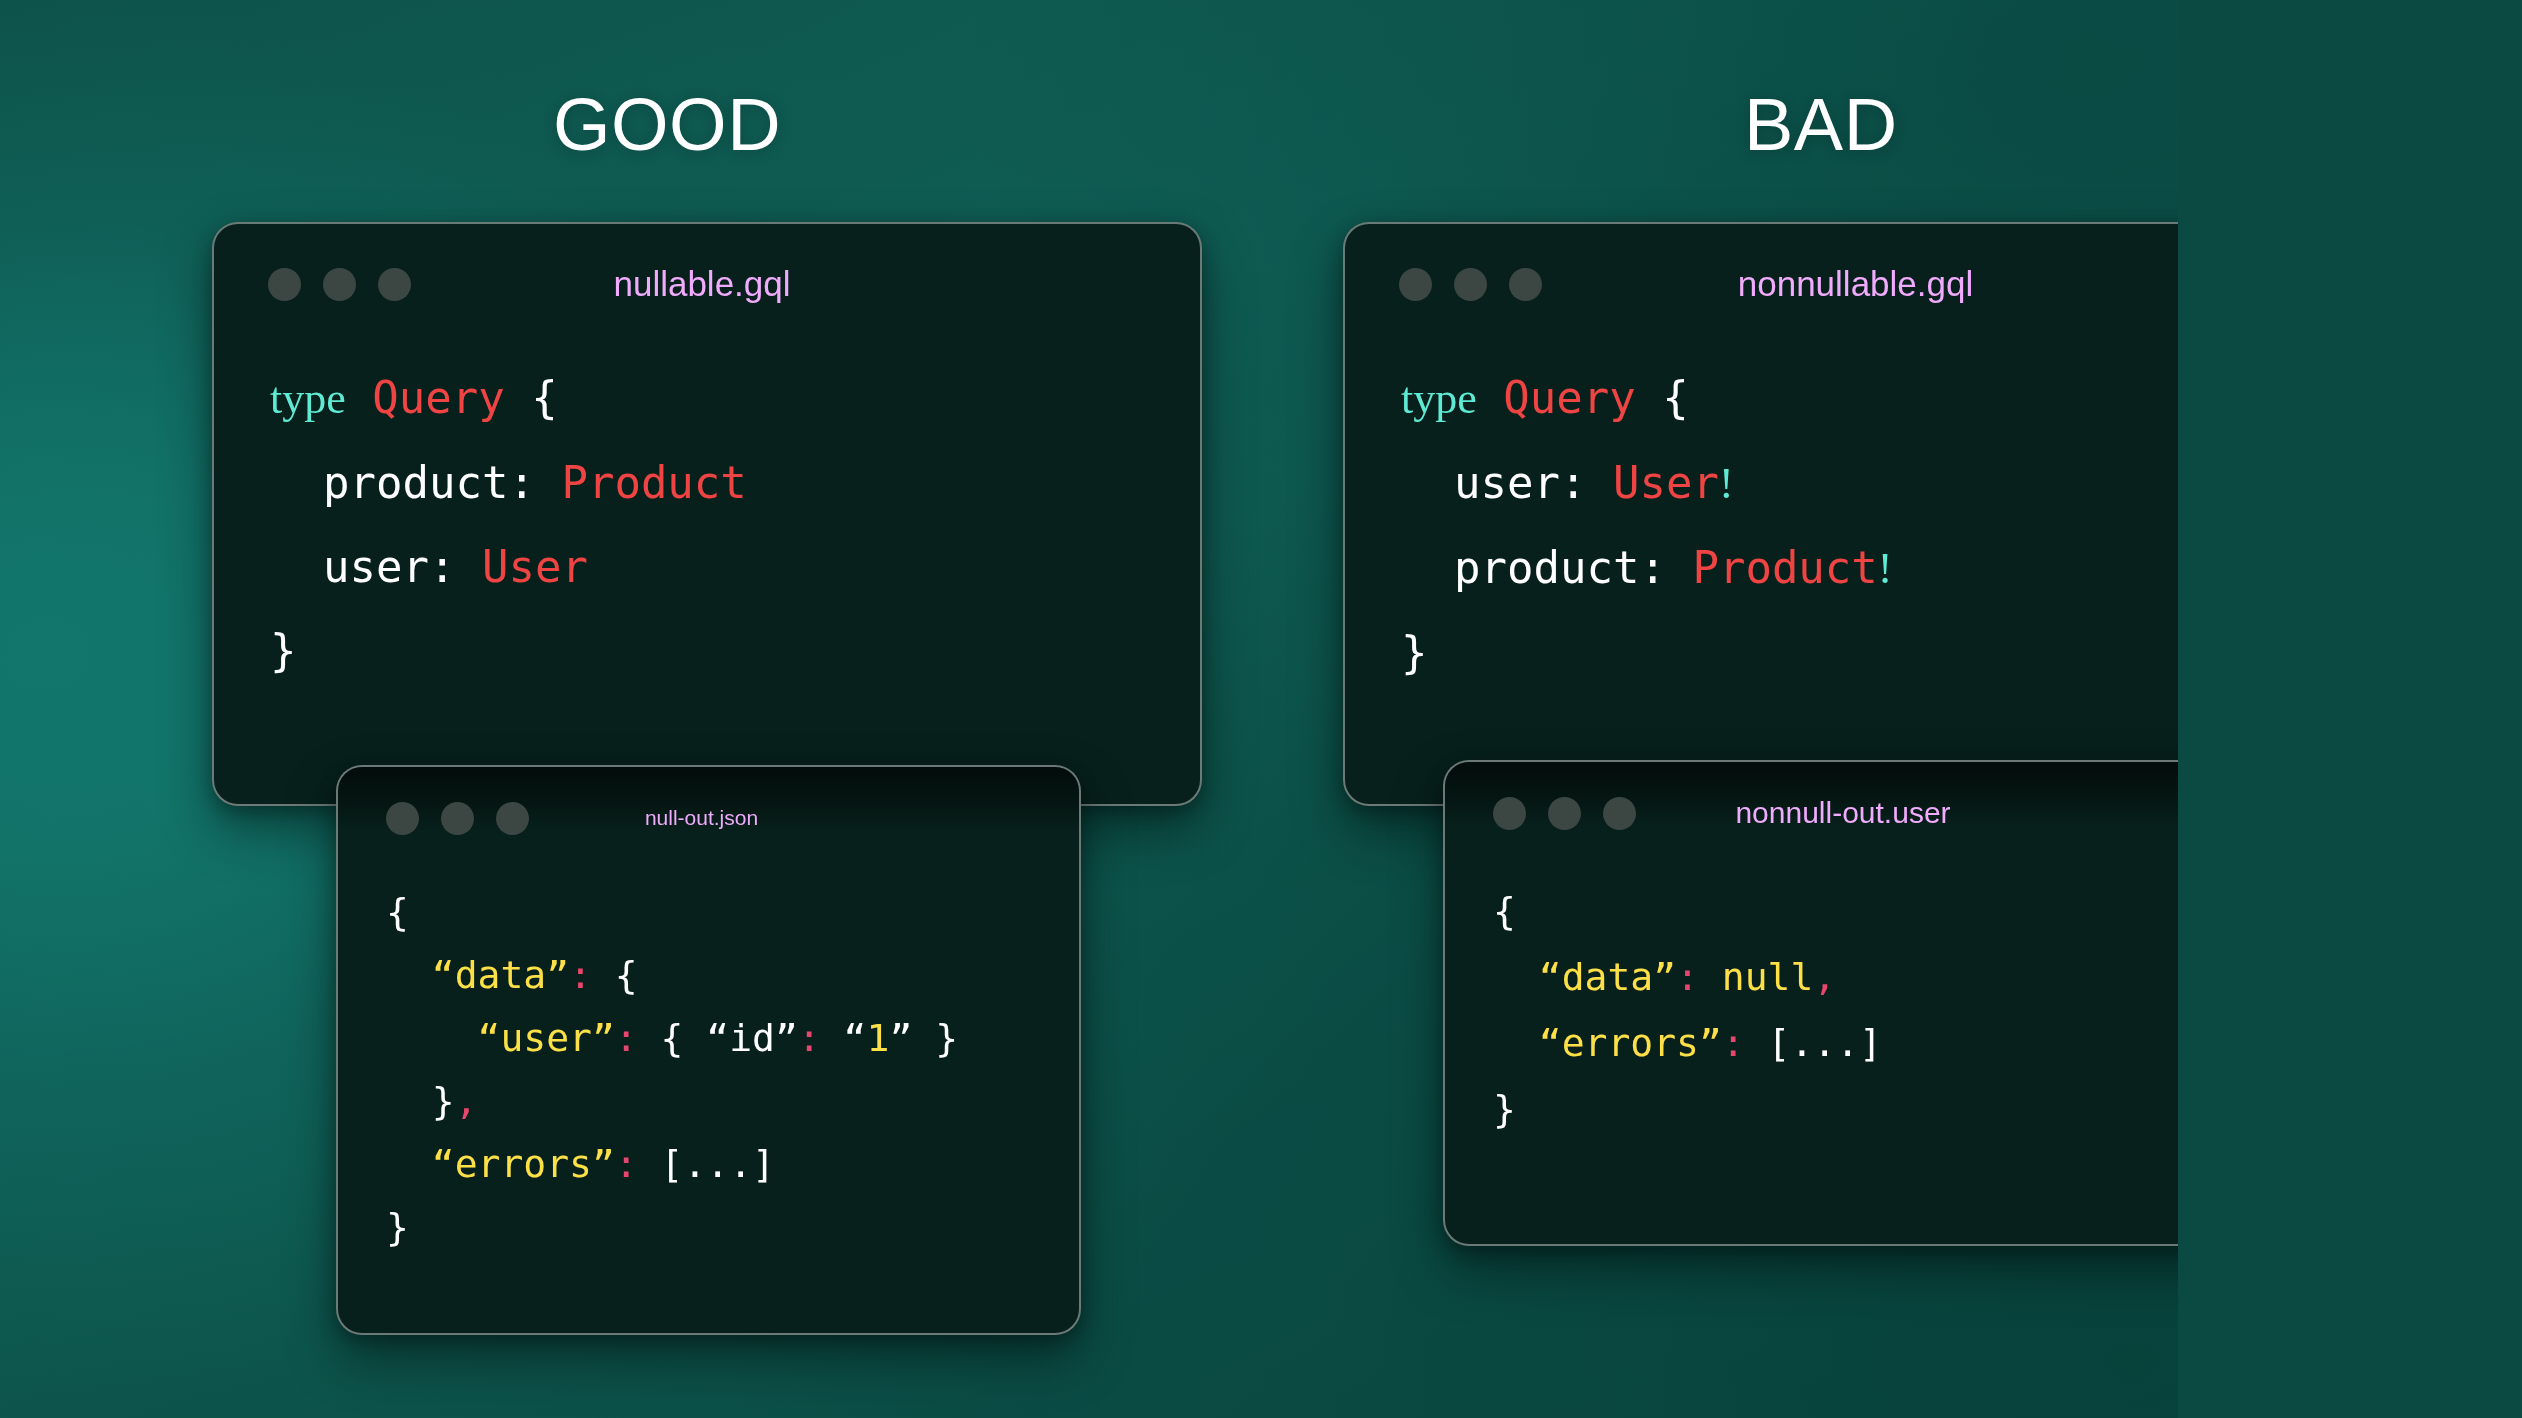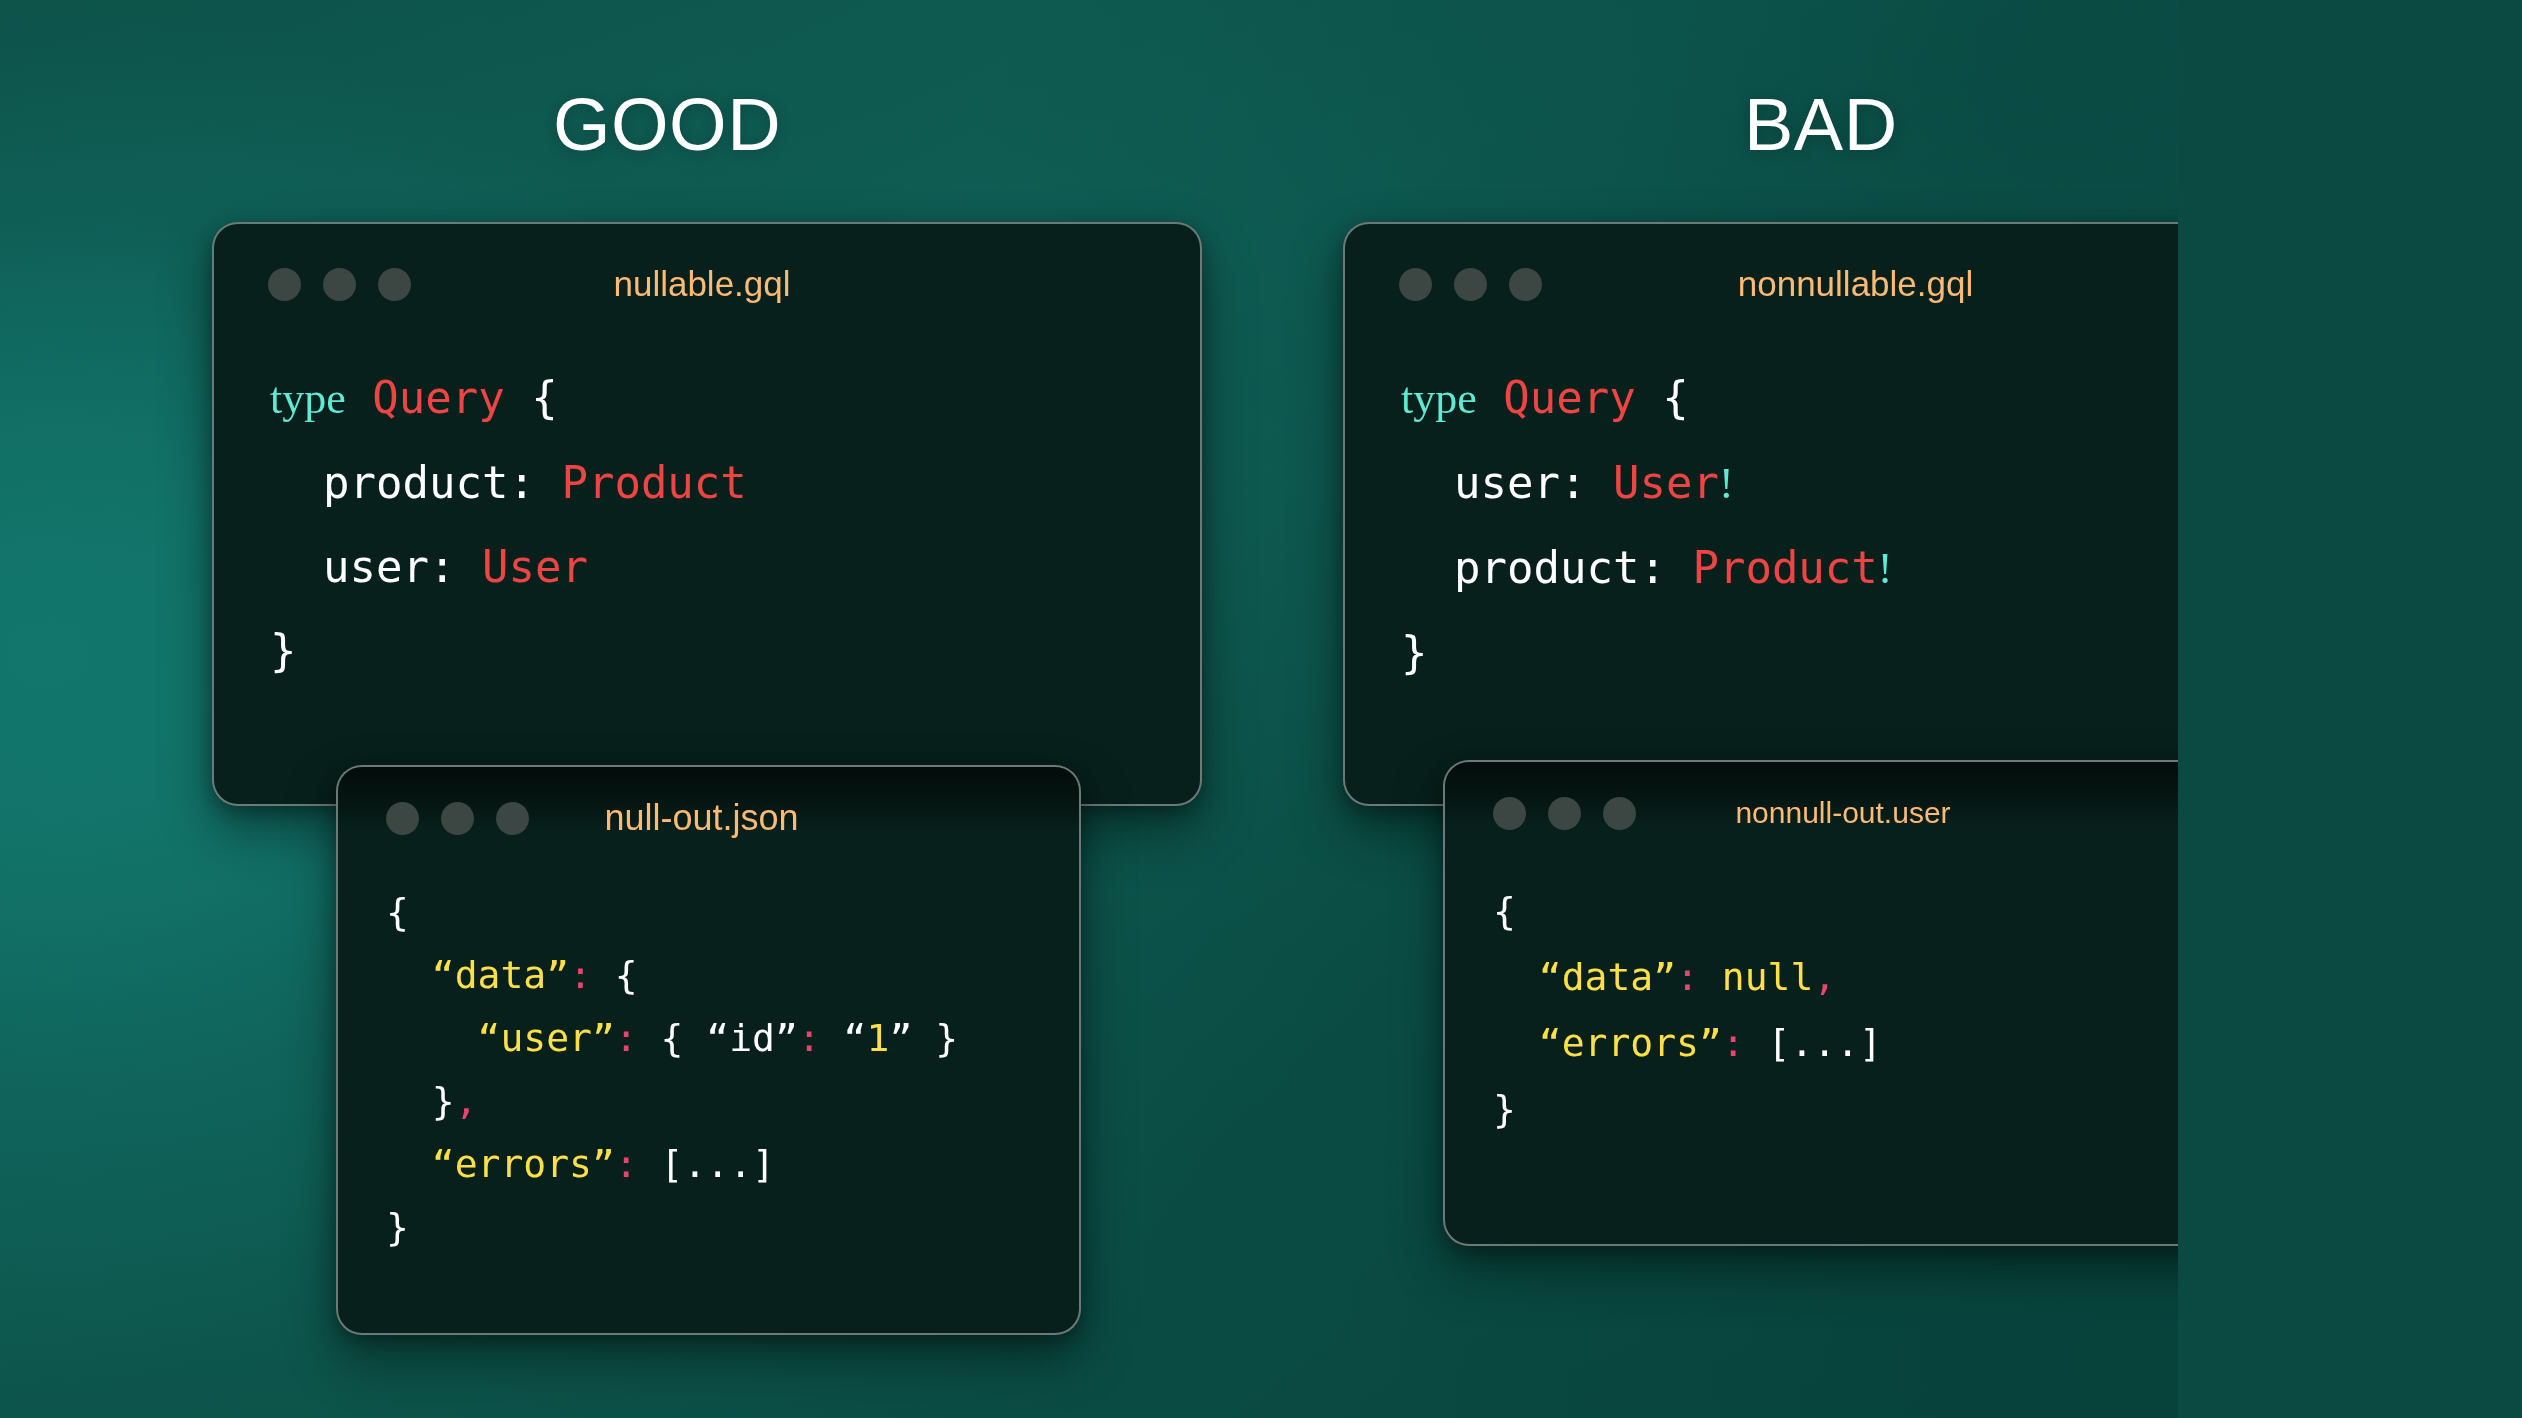--- a/index.html
+++ b/index.html
@@ -65,21 +65,21 @@
   .dot {
     width: 33px;
     height: 33px;
     border-radius: 50%;
     background: #3c4743;
     display: block;
   }
   .filename {
     width: 100%;
     text-align: center;
-    color: #fdba74;
+    color: #f0abfc;
     font-weight: 400;
     white-space: nowrap;
     -webkit-font-smoothing: antialiased;
   }
 
   
   .code {
     font-family: "DejaVu Sans Mono", "Liberation Mono", monospace;
     white-space: pre;
     color: #ffffff;
@@ -102,21 +102,21 @@
   #win-gql-good .titlebar { height: 120px; }
   #win-gql-good .filename { font-size: 35px; padding-right: 10px; }
   #win-gql-good .code { font-size: 44px; line-height: 84px; padding: 12px 0 0 56px; }
 
   #win-json-good {
     left: 336px; top: 765px; width: 745px; height: 570px;
     z-index: 3;
   }
   #win-json-good .titlebar { height: 102px; }
   #win-json-good .dots { left: 48px; }
-  #win-json-good .filename { font-size: 36px; padding-right: 14px; text-align: center; }
+  #win-json-good .filename { font-size: 21px; padding-right: 14px; text-align: center; }
   #win-json-good .code { font-size: 38px; line-height: 63px; padding: 12px 0 0 48px; }
 
   
   #win-gql-bad {
     left: 1343px; top: 222px; width: 998px; height: 584px;
     z-index: 1;
   }
   #win-gql-bad .dots { left: 54px; }
   #win-gql-bad .titlebar { height: 120px; }
   #win-gql-bad .filename { font-size: 35px; padding-right: 10px; margin-left: 37px; }

